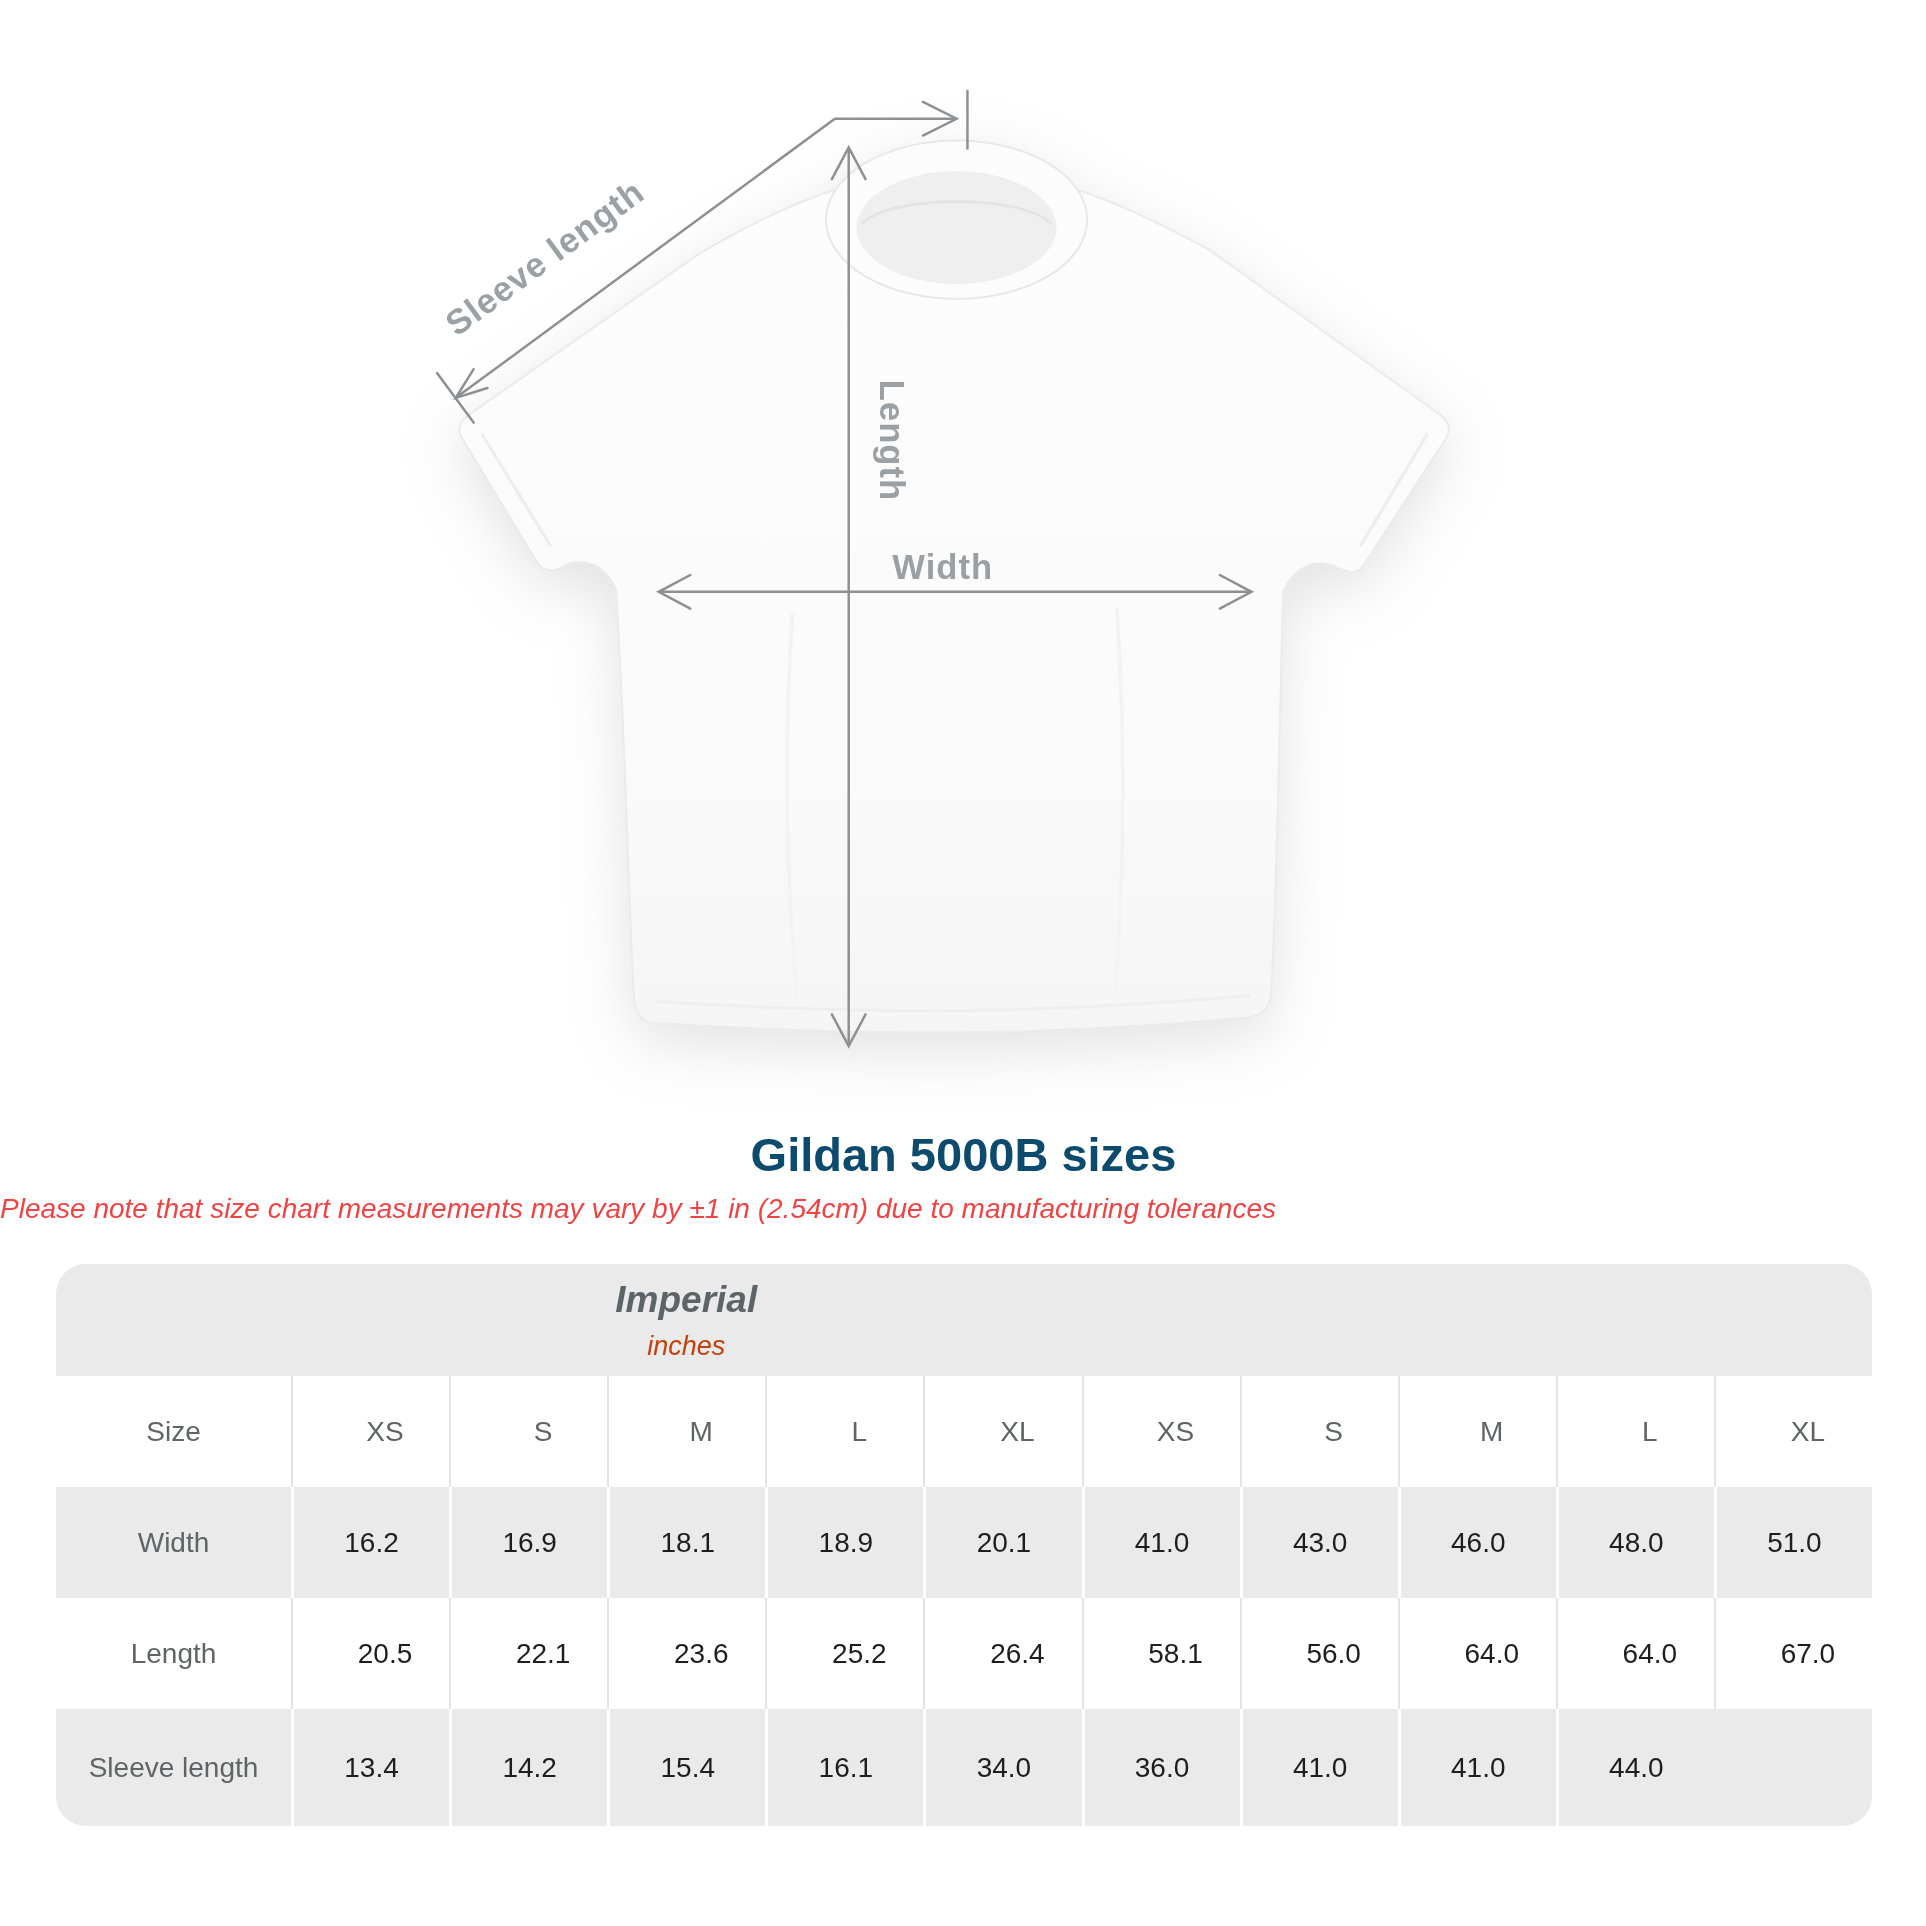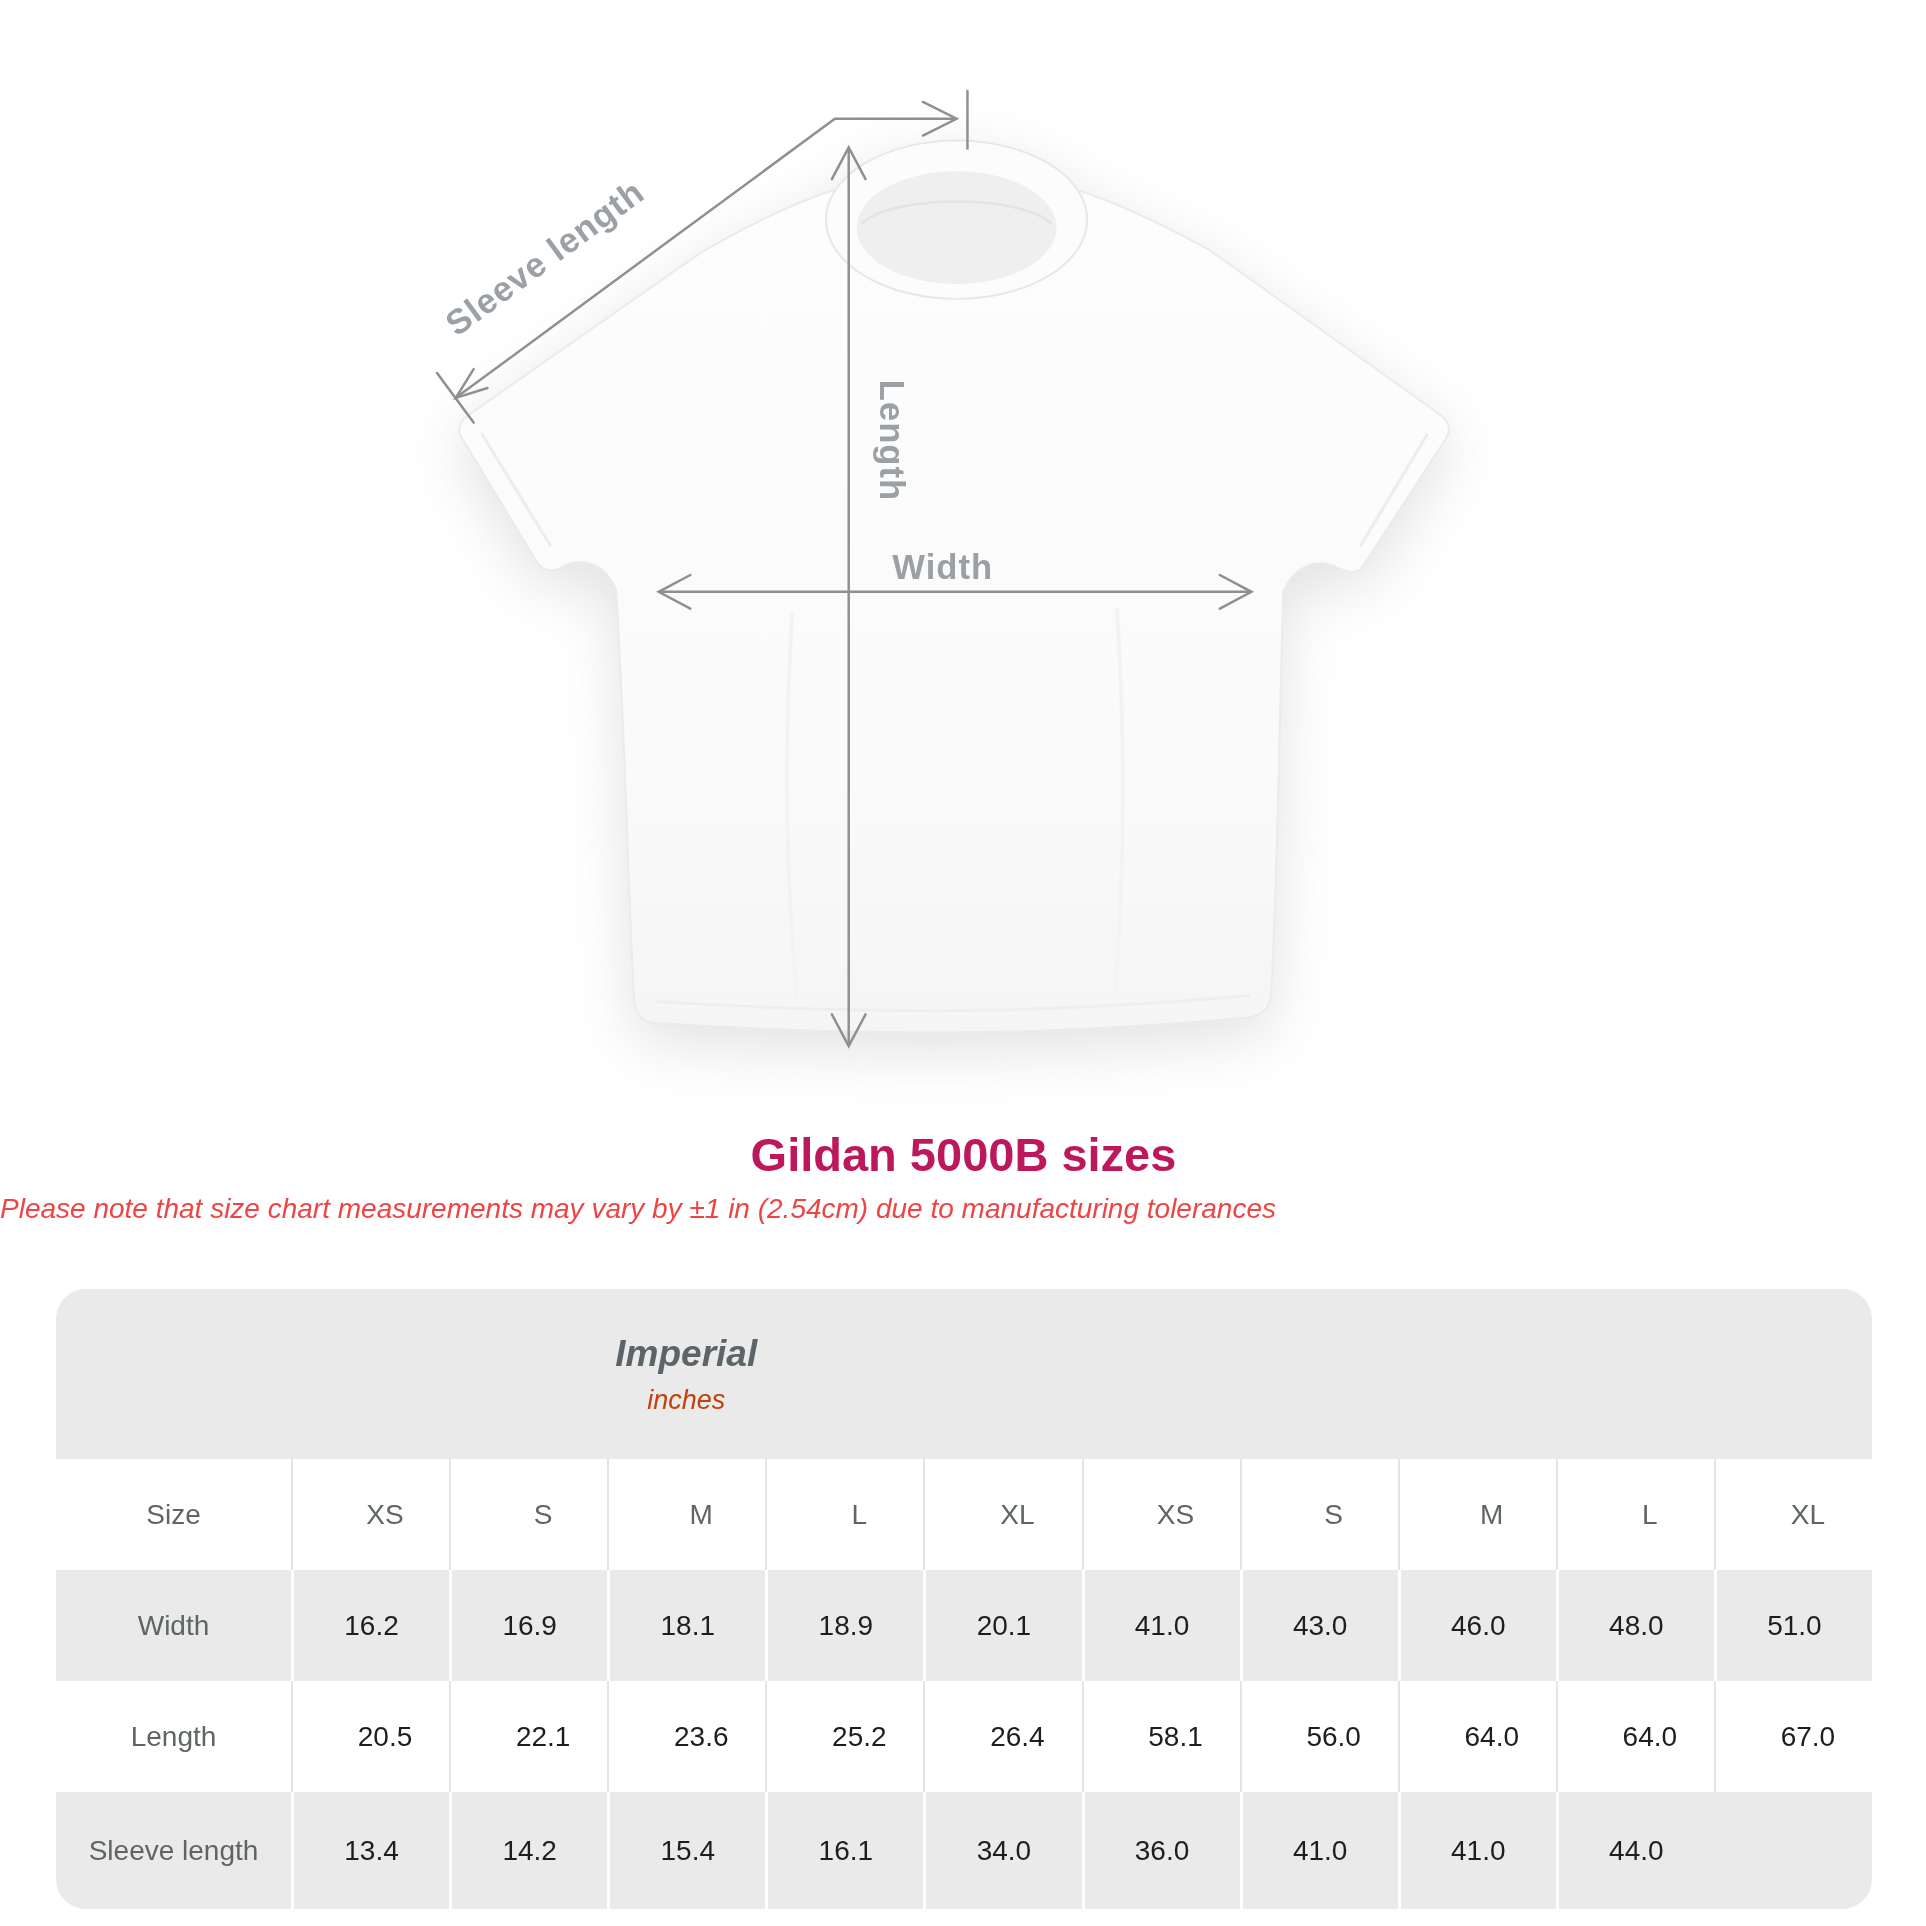--- a/index.html
+++ b/index.html
@@ -21,32 +21,32 @@
     fill: #9aa0a4;
     font-family: "Liberation Sans", sans-serif;
     font-weight: bold;
     font-size: 35px;
     letter-spacing: 1px;
   }
 
   
   .chart-title {
     position: absolute; top: 1127px; left: 0; width: 100%;
-    text-align: center; font-size: 47px; font-weight: bold; color: #be185d;
+    text-align: center; font-size: 47px; font-weight: bold; color: #0c4a6e;
   }
   .chart-subtitle {
     position: absolute; top: 1193px; left: 0; width: 100%;
     text-align: left; font-style: italic; font-size: 28px; color: #ef4444;
   }
 
   
   .size-table { position: absolute; top: 1264px; left: 56px; width: 1816px; }
   .trow { display: grid; grid-template-columns: 235px repeat(10, 1fr); }
 
-  .trow.units { background: #eaeaea; border-radius: 30px 30px 0 0; height: 170px; margin-top: 25px; }
+  .trow.units { background: #eaeaea; border-radius: 30px 30px 0 0; height: 112px; }
   .trow.units .group {
     grid-column: span 5;
     display: flex; flex-direction: column; align-items: center; justify-content: center;
     gap: 10px;
   }
   .trow.units .group.metric-group { border-left: 3px solid #ffffff; }
   .group-name { font-size: 37px; font-weight: bold; font-style: italic; color: #5d6468; }
   .group-unit { font-size: 27px; font-style: italic; color: #c2410c; }
 
   .trow.sizes { background: #ffffff; height: 111px; }

